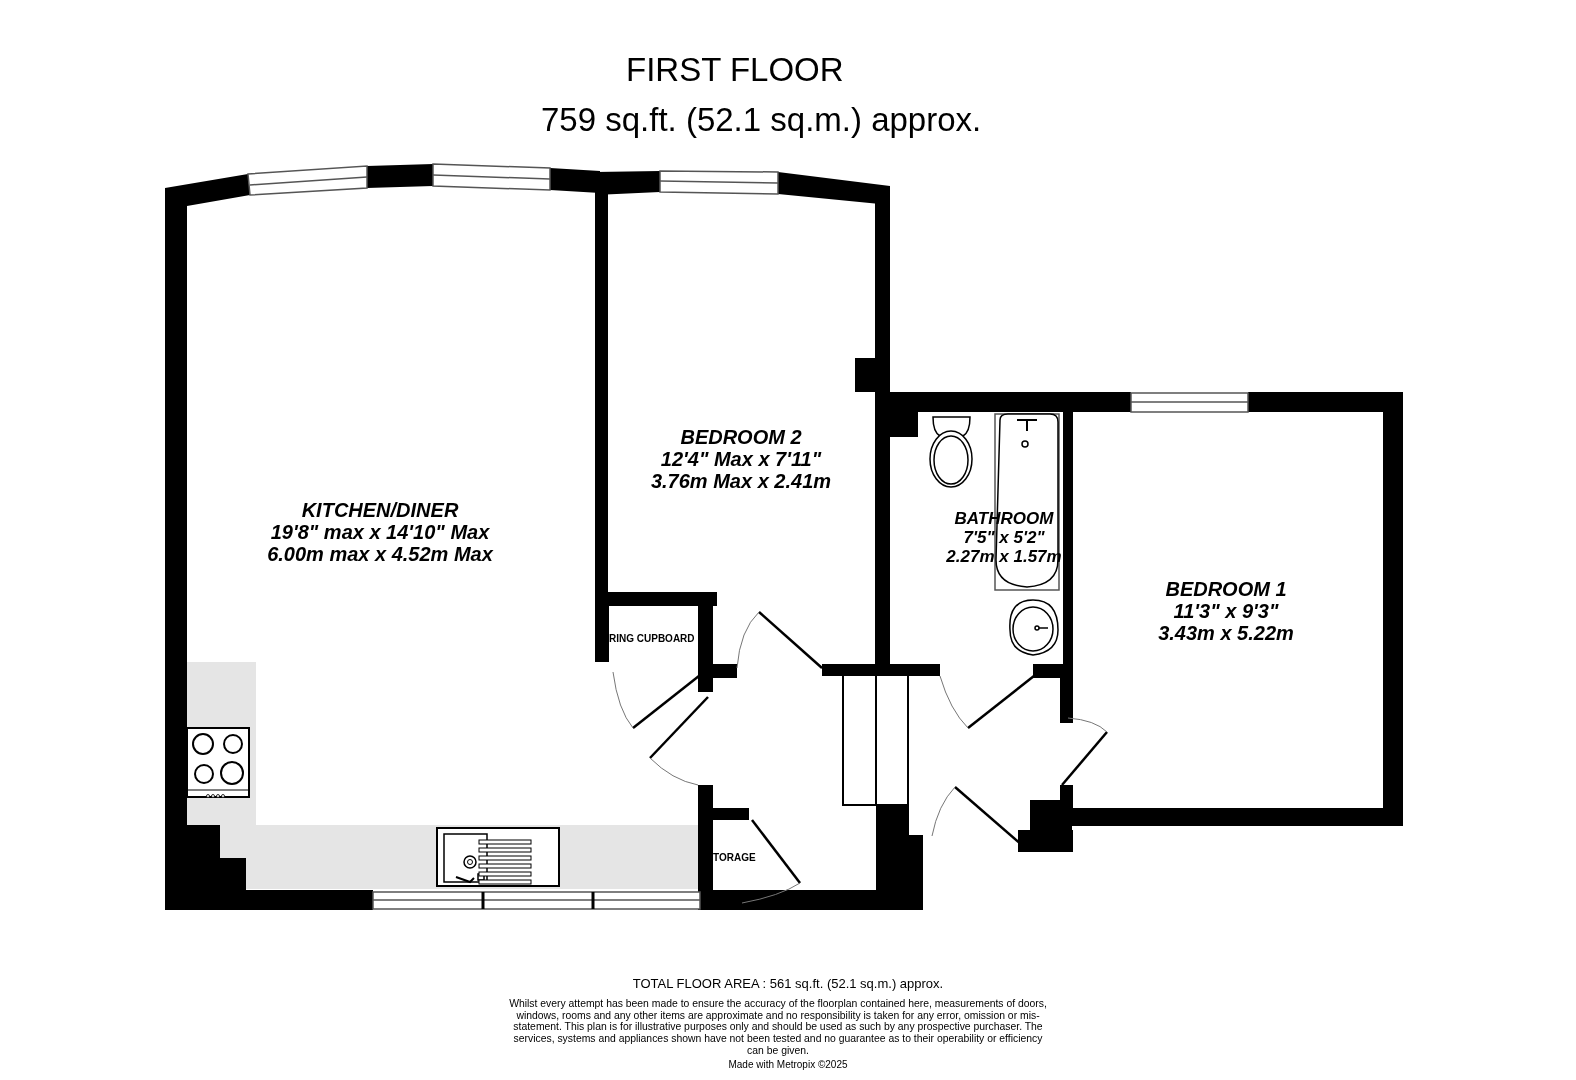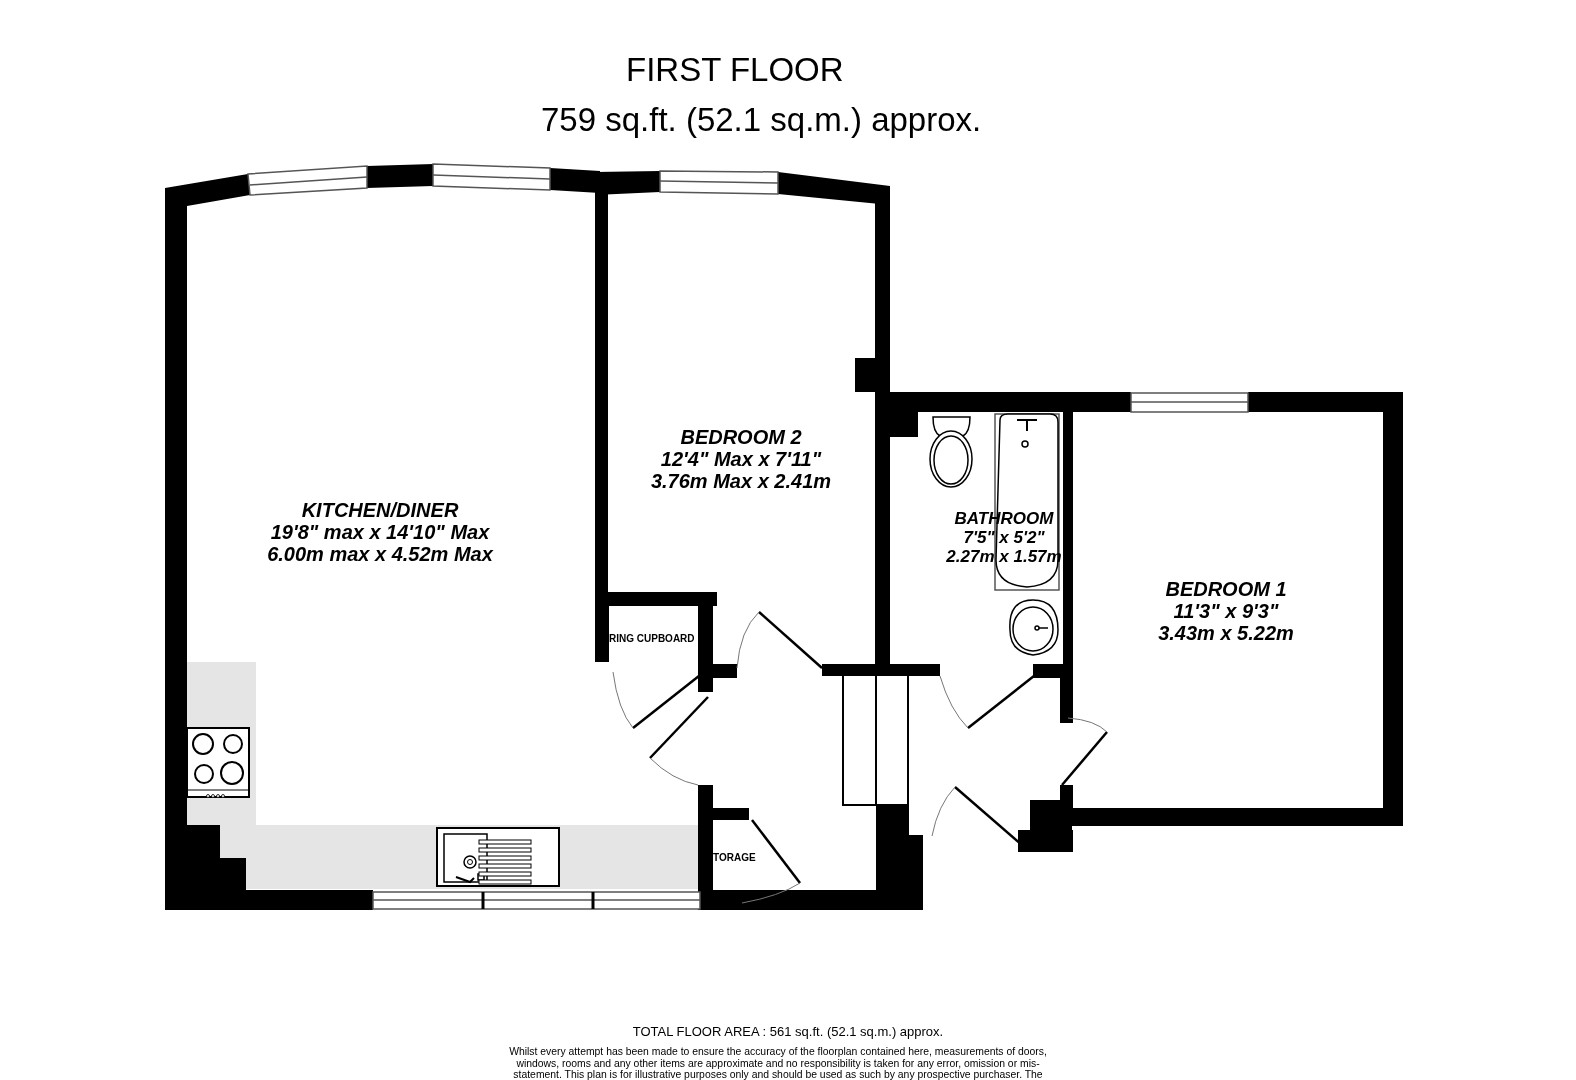--- a/index.html
+++ b/index.html
@@ -3,21 +3,21 @@
 <meta charset="utf-8">
 <style>
   html, body { margin: 0; padding: 0; background: #ffffff; }
   body { width: 1576px; height: 1080px; position: relative; overflow: hidden; font-family: "Liberation Sans", sans-serif; color: #000; }
   .title-line1 { position: absolute; left: 626px; top: 52px; font-size: 33px; line-height: 36px; white-space: nowrap; }
   .title-line2 { position: absolute; left: 541px; top: 102px; font-size: 33px; line-height: 36px; white-space: nowrap; }
   svg.plan { position: absolute; left: 0; top: 0; }
   .room-label { position: absolute; text-align: center; font-weight: bold; white-space: nowrap; font-size: 20px; line-height: 22px; transform: translateX(-50%); }
   .room-label span { display: block; font-style: italic; }
   .small-label { position: absolute; font-weight: bold; font-size: 10px; line-height: 12px; white-space: nowrap; overflow: hidden; }
-  .footer { position: absolute; left: 0; width: 1576px; text-align: center; margin-top: 48px; }
+  .footer { position: absolute; left: 0; width: 1576px; text-align: center; }
   .footer-total { top: 976px; font-size: 13px; line-height: 16px; }
   .footer-disclaimer { top: 998px; font-size: 10.4px; line-height: 11.7px; width: 540px; left: 508px; }
   .footer-made { top: 1059px; font-size: 10px; line-height: 12px; }
 </style>
 </head>
 <body>
 
 <div class="title-line1">FIRST FLOOR</div>
 <div class="title-line2">759 sq.ft. (52.1 sq.m.) approx.</div>
 

